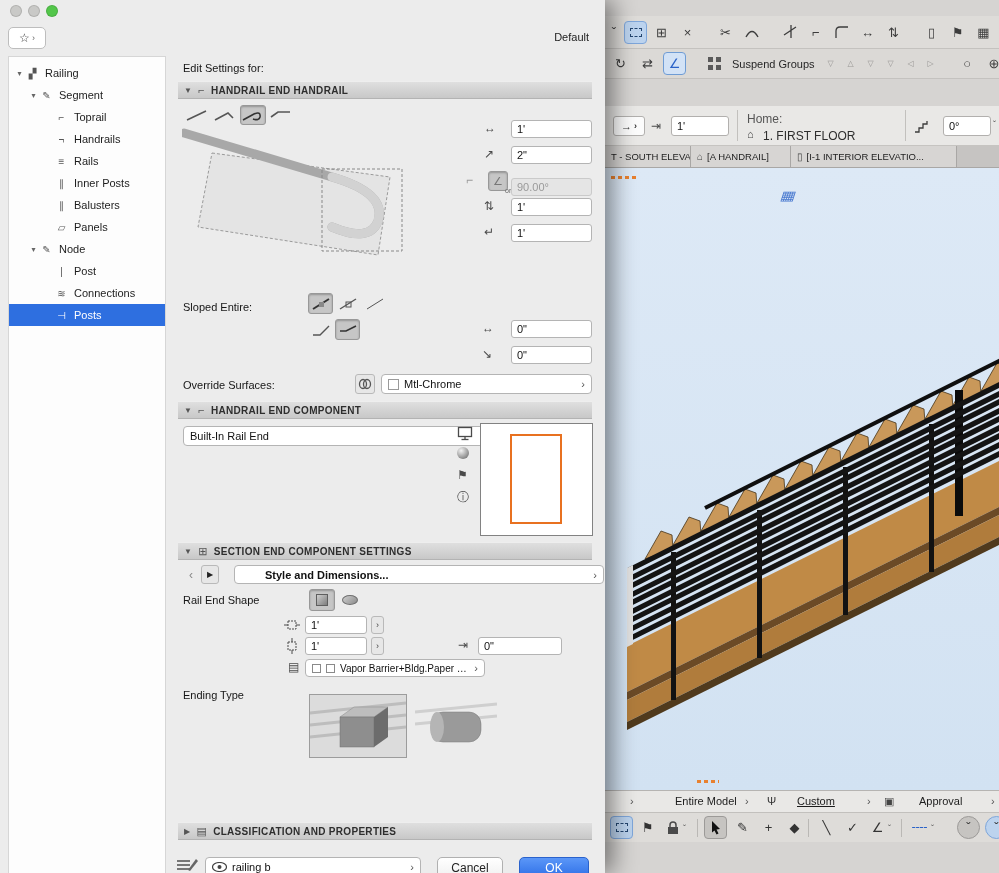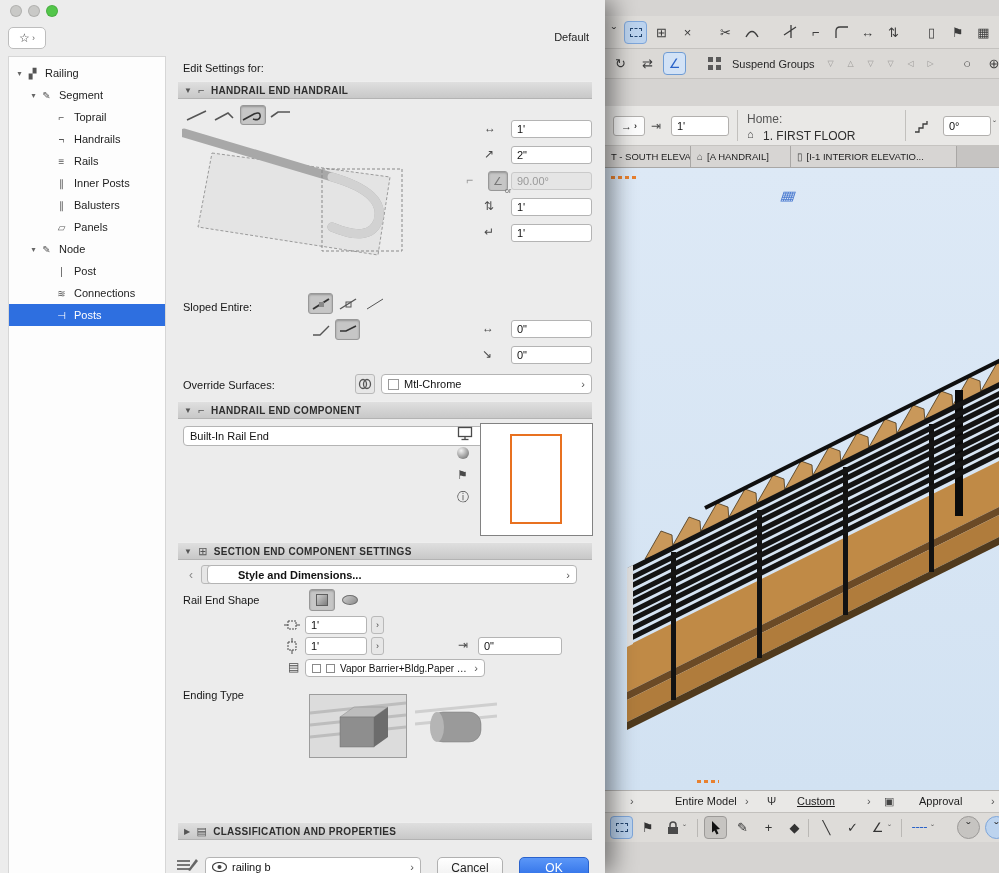--- a/index.html
+++ b/index.html
@@ -387,21 +387,21 @@
 
   <span class="icn" style="left:484px;top:121px">↔</span>
   <div class="inp" style="left:511px;top:120px;width:81px">1'</div>
   <span class="icn" style="left:484px;top:147px">↗</span>
   <div class="inp" style="left:511px;top:146px;width:81px">2"</div>
   <span class="icn" style="left:466px;top:173px;color:#9a9a9a">⌐</span>
   <div class="mb pressed" style="left:488px;top:171px;width:20px;height:20px">
       <span style="font-size:11px;color:#777">∠</span>
     </div>
   <span class="tiny" style="left:505px;top:187px">or</span>
-  <div class="inp dis" style="left:511px;top:172px;width:81px">90.00°</div>
+  <div class="inp dis" style="left:511px;top:178px;width:81px">90.00°</div>
   <span class="icn" style="left:484px;top:199px">⇅</span>
   <div class="inp" style="left:511px;top:198px;width:81px">1'</div>
   <span class="icn" style="left:484px;top:225px">↵</span>
   <div class="inp" style="left:511px;top:224px;width:81px">1'</div>
 
   <span class="lbl" style="left:183px;top:301px">Sloped Entire:</span>
   <div class="mb pressed" style="left:308px;top:293px;width:25px;height:21px">
       <svg width="20" height="14">
         <path d="M2,12 L18,2" stroke="#333" stroke-width="2" fill="none"></path>
         <rect x="8" y="5" width="5" height="5" fill="#888"></rect>
@@ -475,21 +475,21 @@
     <span class="htri">▼</span>
     <span class="hicn">⊞</span>
     <span>SECTION END COMPONENT SETTINGS</span>
   </div>
   <div class="mb flat" style="left:183px;top:565px;width:16px;height:19px">
       <span style="color:#888;font-size:12px">‹</span>
     </div>
   <div class="mb" style="left:201px;top:565px;width:18px;height:19px">
       <span style="font-size:8px;color:#222">▶</span>
     </div>
-  <div class="drop" style="left:207px;top:565px;width:370px;height:19px">
+  <div class="drop" style="left:234px;top:565px;width:370px;height:19px">
     <span class="bold" style="margin-left:24px">Style and Dimensions...</span>
     <span class="chev">›</span>
   </div>
 
   <span class="lbl" style="left:183px;top:594px">Rail End Shape</span>
   <div class="mb pressed" style="left:309px;top:589px;width:26px;height:22px">
       <span class="shapesq"></span>
     </div>
   <div class="mb flat" style="left:337px;top:589px;width:26px;height:22px">
       <span class="shapeel"></span>

